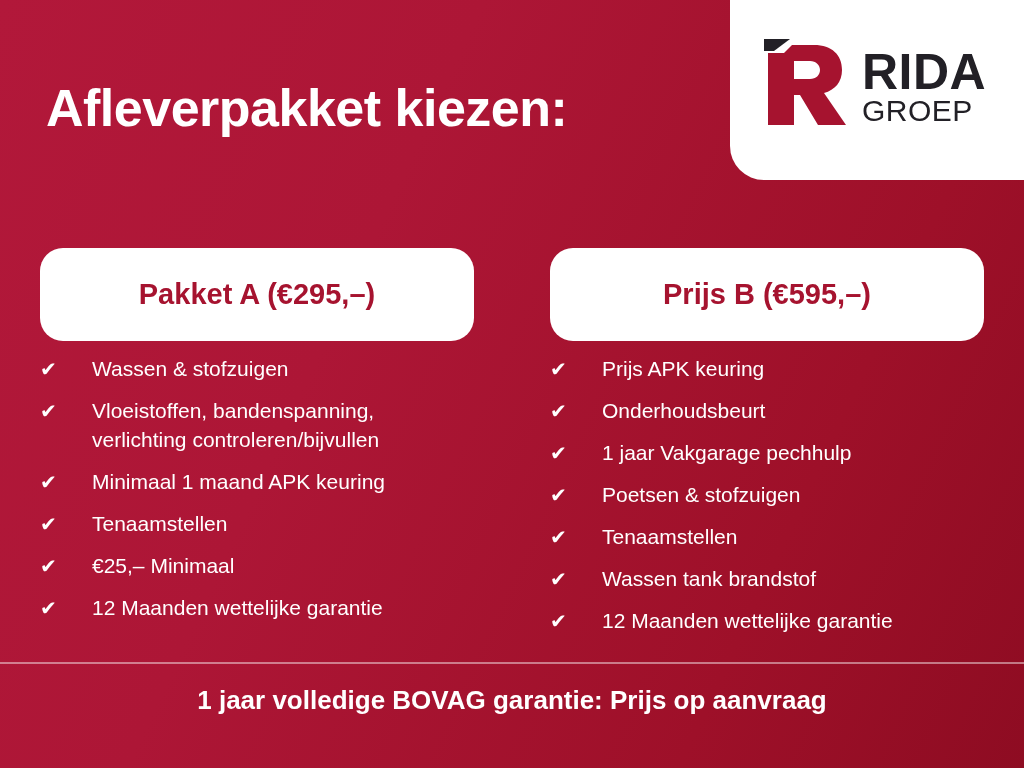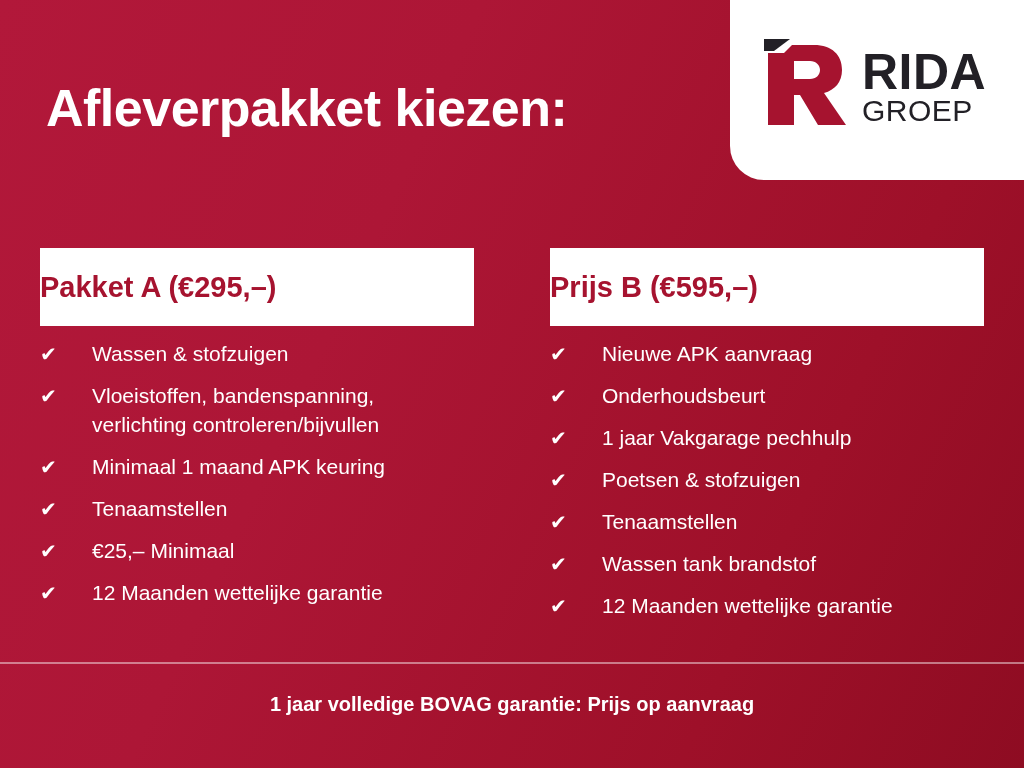--- a/index.html
+++ b/index.html
@@ -93,24 +93,26 @@
     position: absolute;
     top: 248px;
     left: 40px;
     width: 944px;
     display: flex;
     gap: 76px;
   }
   .col { width: 434px; }
   .pkg-header {
     background: #ffffff;
-    height: 78px;
+    height: 93px;
     display: flex;
     align-items: center;
+    justify-content: center;
     box-sizing: border-box;
+    border-radius: 23px;
   }
   .pkg-header span {
     font-size: 29px;
     font-weight: bold;
     color: #a6132f;
   }
   ul.features {
     list-style: none;
     margin: 14px 0 0 0;
     padding: 0;
@@ -143,21 +145,21 @@
     height: 2px;
     background: rgba(255,255,255,0.45);
   }
   .footer-note {
     position: absolute;
     left: 0;
     right: 0;
     bottom: 52px;
     text-align: center;
     color: #ffffff;
-    font-size: 20px;
+    font-size: 26px;
     font-weight: bold;
   }
 </style>
 </head>
 <body>
 
 <div class="slide">
 
   <div class="logo-plate">
     <div class="logo-inner">
@@ -211,21 +213,21 @@
       </ul>
     </div>
 
     <div class="col">
       <div class="pkg-header">
         <span>Prijs B (€595,–)</span>
       </div>
       <ul class="features">
         <li>
           <span class="check">✔</span>
-          <span class="feat-text">Nieuwe APK aanvraag</span>
+          <span class="feat-text">Prijs APK keuring</span>
         </li>
         <li>
           <span class="check">✔</span>
           <span class="feat-text">Onderhoudsbeurt</span>
         </li>
         <li>
           <span class="check">✔</span>
           <span class="feat-text">1 jaar Vakgarage pechhulp</span>
         </li>
         <li>

